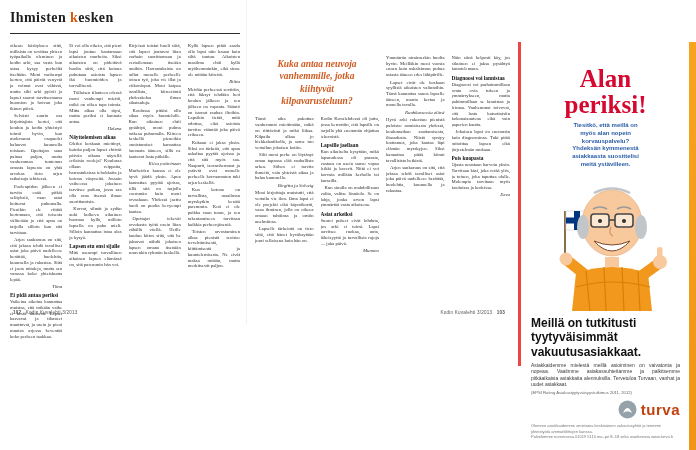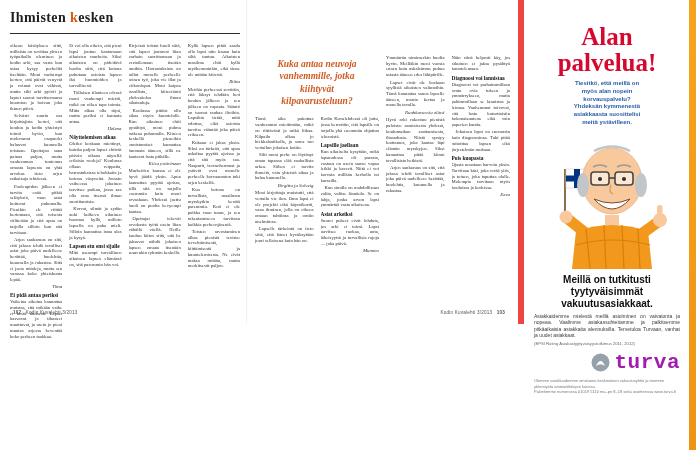--- a/index.html
+++ b/index.html
@@ -4,21 +4,21 @@
 <style>
   * { margin:0; padding:0; box-sizing:border-box; }
   html,body { width:696px; height:450px; }
   body {
     position:relative; overflow:hidden; background:#ffffff;
     font-family:"Liberation Serif", serif; color:#2e2e2e;
   }
   .page { position:absolute; top:0; height:324px; background:#fff; }
   .page-left  { left:0;   width:246px; padding:10px 6px 0 10px; }
   .page-right { left:246px; width:272px; padding:0 8px 0 8px; border-left:1px solid #f1f1ef; }
-  .page-ad    { left:518px; width:178px; border-left:6px solid #ef4444; padding:24px 16px 0 10px; }
+  .page-ad    { left:518px; width:178px; border-left:3px solid #ef4444; padding:24px 16px 0 10px;margin-top:42px; }
 
   
   .masthead { font-size:14px; font-weight:bold; letter-spacing:.4px; color:#1f1f1f; }
   .masthead .accent { color:#d95b12; }
   .mast-rule { border:none; border-top:1.5px solid #2b2b2b; margin:7px 0 0; }
 
   .cols { display:flex; gap:7px; overflow:hidden; }
   .cols-left { height:358px; margin-top:9px; }
   .col { flex:1; min-width:0; overflow:hidden; }
   .col .p  { font-size:4.7px; line-height:1.22; text-align:justify; color:#2e2e2e; margin:0 0 1.6px; }
@@ -44,28 +44,28 @@
   
   .ad-strip { position:absolute; top:0; right:0; width:7px; height:450px;
               background:linear-gradient(180deg,#f6a41e,#ef9412); }
   .ad-headline { text-align:center; color:#d6082f; font-weight:bold;
                  font-size:25px; line-height:1.02; font-family:"Liberation Serif", serif; }
   .ad-subhead { margin-top:5px; text-align:center; color:#2a5da8; font-weight:bold;
                 font-size:6px; line-height:1.3; white-space:pre-line;
                 font-family:"Liberation Sans", sans-serif; }
   .ad-figure { height:142px; display:flex; justify-content:flex-end; padding-right:2px; margin-top:2px; }
   .ad-claim { margin-top:3px; font-family:"Liberation Sans", sans-serif;
-              font-weight:bold; font-size:10px; line-height:1.2; color:#101010;text-align:center; }
+              font-weight:bold; font-size:12px; line-height:1.2; color:#101010; }
   .ad-body { margin-top:3px; font-size:5px; line-height:1.3; text-align:justify; color:#3c3c3c;
              font-family:"Liberation Sans", sans-serif; }
   .ad-footnote { margin-top:2.5px; font-size:4.2px; color:#666;
                  font-family:"Liberation Sans", sans-serif; }
   .ad-logo-row { margin-top:5px; display:flex; justify-content:flex-end; align-items:center; gap:4px; }
-  .logo-text { font-family:Liberation Mono, monospace; font-weight:bold; font-size:21px;
-               color:#a21caf; letter-spacing:.5px; }
+  .logo-text { font-family:Liberation Sans, sans-serif; font-weight:bold; font-size:15px;
+               color:#c2410c; letter-spacing:.5px; }
   .ad-legal { margin-top:4px; font-size:4px; line-height:1.35; color:#777;
               font-family:"Liberation Sans", sans-serif; }
 </style>
 </head>
 <body>
 
 <div class="page page-left">
   <div class="masthead">
     <span>Ihmisten </span><span class="accent">k</span><span>esken</span>
   </div>
@@ -156,21 +156,21 @@
   </div>
   <div class="pg-footer footer-right">
     <span>Kodin Kuvalehti 3/2013</span>
     <span class="num">103</span>
   </div>
 </div>
 
 <div class="page page-ad">
   <div class="ad-headline">
     <div>Alan</div>
-    <div>palvelua!</div>
+    <div>periksi!</div>
   </div>
   <div class="ad-subhead">Tiesitkö, että meillä on
 myös alan nopein
 korvauspalvelu?
 Yhdeksän kymmenestä
 asiakkaasta suosittelisi
 meitä ystävilleen.</div>
 
   <div class="ad-figure">
     <svg width="132" height="140" viewBox="0 0 132 140">

